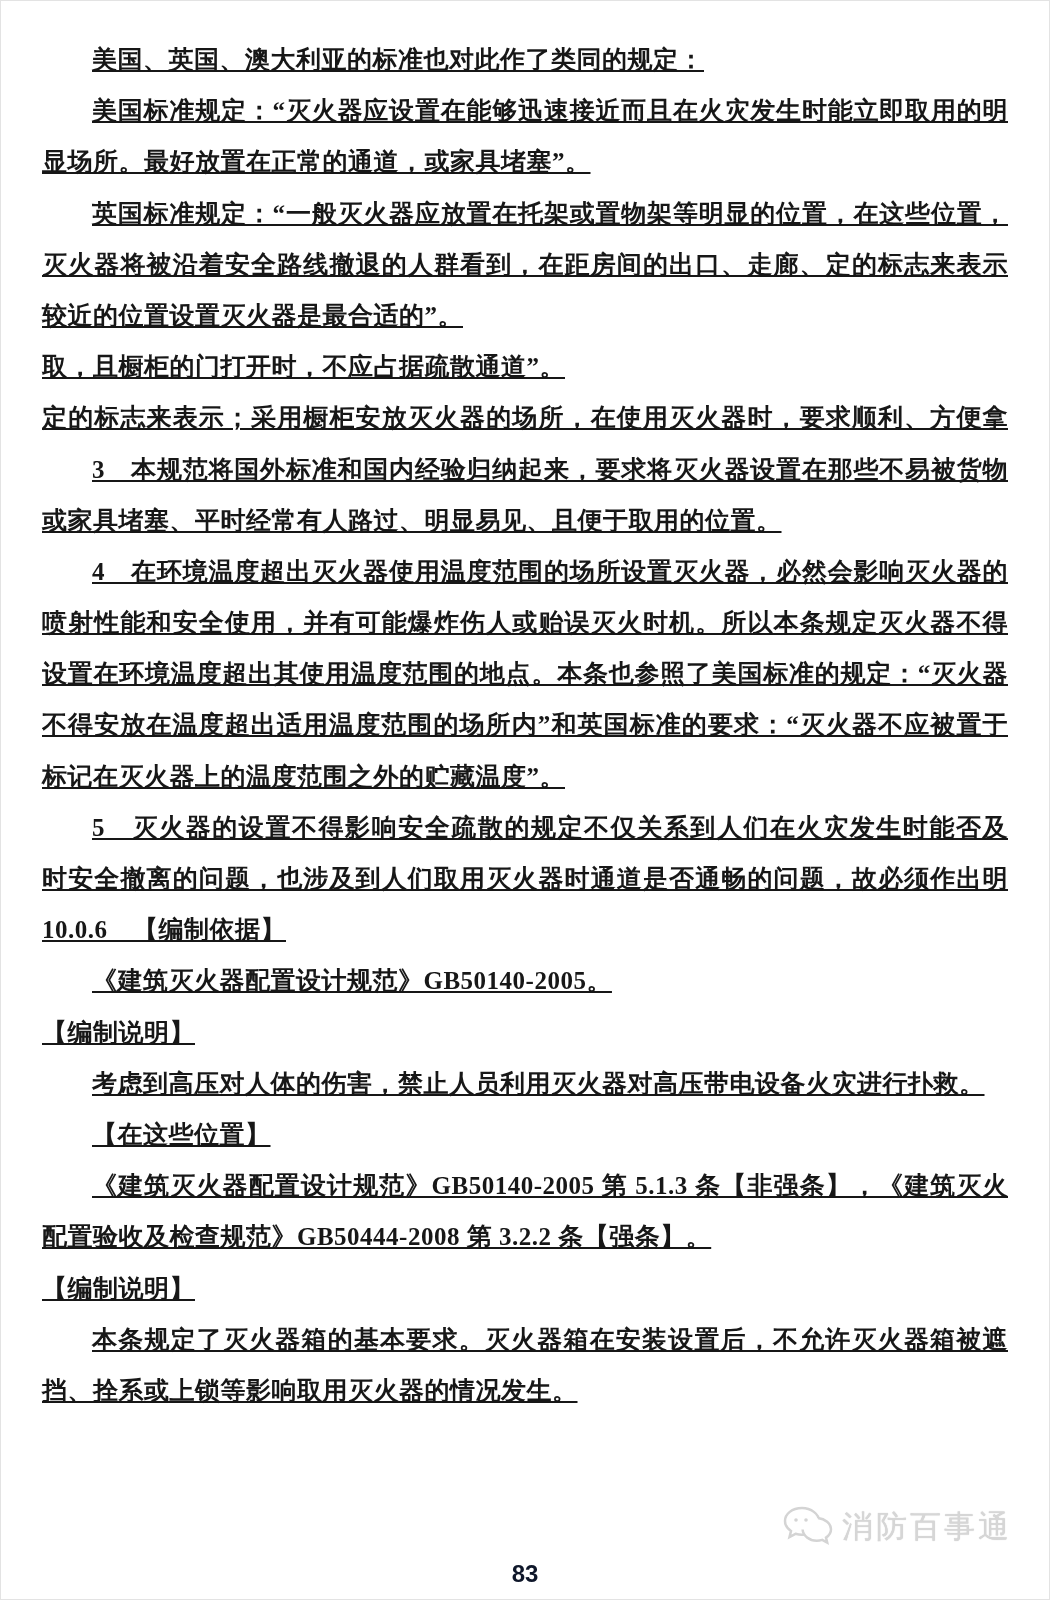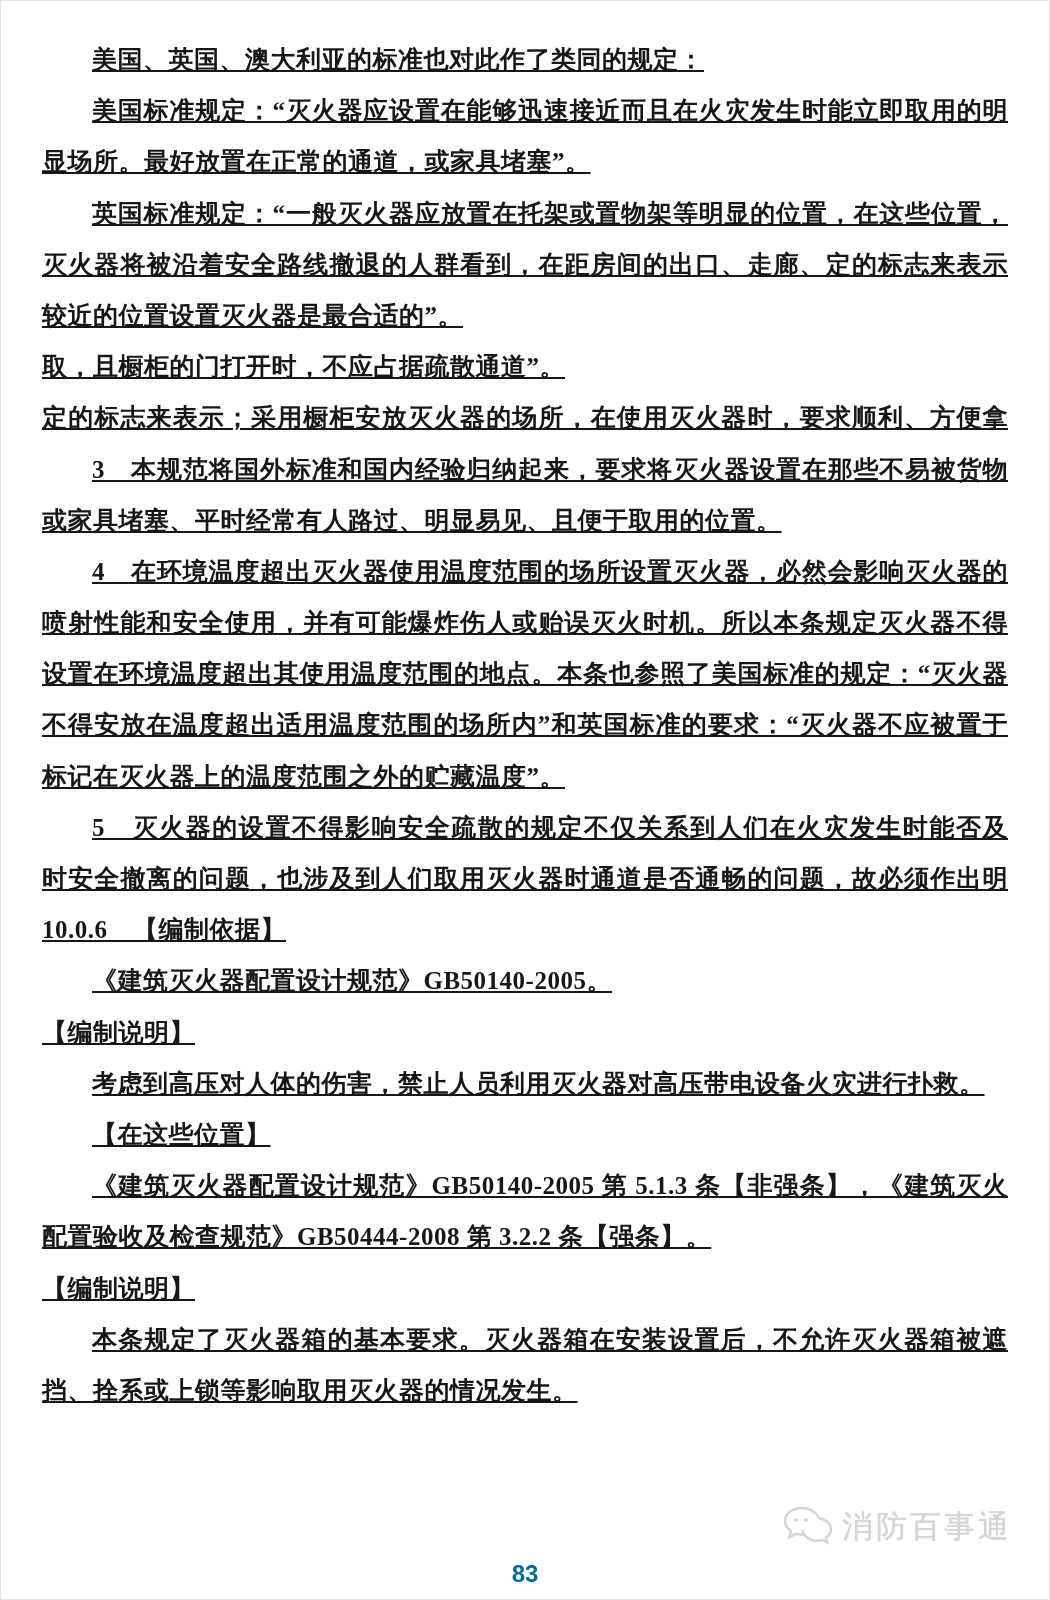--- a/index.html
+++ b/index.html
@@ -41,21 +41,21 @@
     padding-left: 50px;
   }
   #footer-page-number {
     position: absolute;
     bottom: 12px;
     left: 0;
     width: 100%;
     text-align: center;
     font-size: 24px;
     font-weight: 700;
-    color: #0369a1;
+    color: #0f172a;
     font-family: "Liberation Sans", "DejaVu Sans", sans-serif;
   }
   #watermark {
     position: absolute;
     right: 38px;
     bottom: 52px;
     display: flex;
     align-items: flex-end;
     gap: 8px;
     color: #d2d2d2;

